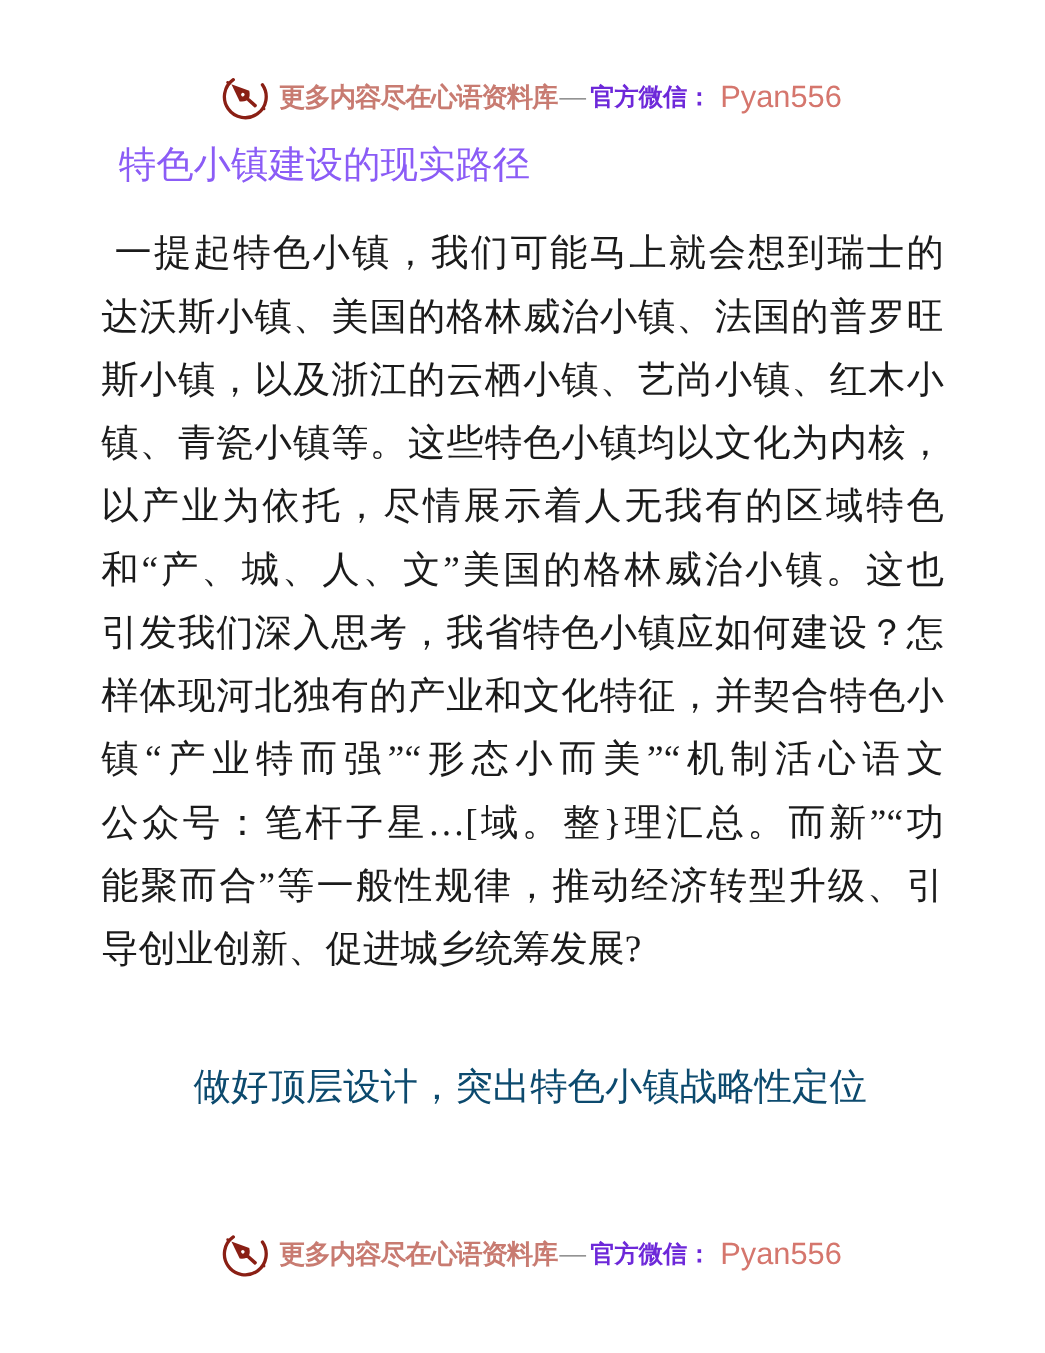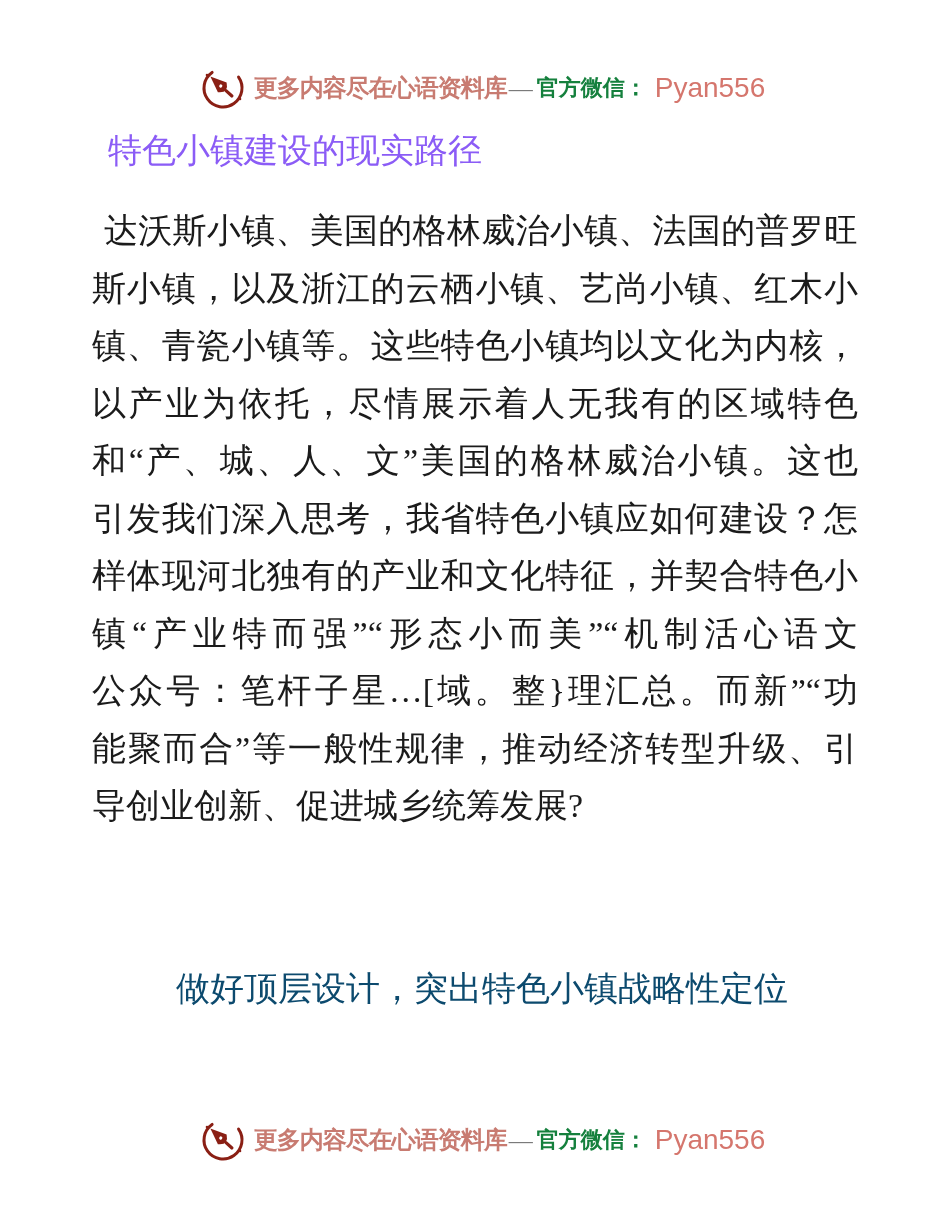--- a/index.html
+++ b/index.html
@@ -35,21 +35,21 @@
     font-size: 24px;
     font-weight: 600;
     letter-spacing: -1px;
   }
   .wm-sep {
     color: #7a7a7a;
     font-size: 24px;
     margin-left: -6px;
   }
   .wm-label {
-    color: #15803d;
+    color: #6d28d9;
     font-size: 22px;
     font-weight: 600;
     margin-left: -4px;
   }
   .wm-id {
     color: #d5766d;
     font-size: 28px;
     font-family: "Liberation Sans", "DejaVu Sans", sans-serif;
   }
 
@@ -114,20 +114,21 @@
     </span>
     <span class="wm-brand">更多内容尽在心语资料库</span>
     <span class="wm-sep">—</span>
     <span class="wm-label">官方微信：</span>
     <span class="wm-id">Pyan556</span>
   </div>
 
   <h1 class="doc-title">特色小镇建设的现实路径</h1>
 
   <div class="doc-paragraph">
+      <div class="para-line">一提起特色小镇，我们可能马上就会想到瑞士的</div>
       <div class="para-line">达沃斯小镇、美国的格林威治小镇、法国的普罗旺</div>
       <div class="para-line">斯小镇，以及浙江的云栖小镇、艺尚小镇、红木小</div>
       <div class="para-line">镇、青瓷小镇等。这些特色小镇均以文化为内核，</div>
       <div class="para-line">以产业为依托，尽情展示着人无我有的区域特色</div>
       <div class="para-line">和“产、城、人、文”美国的格林威治小镇。这也</div>
       <div class="para-line">引发我们深入思考，我省特色小镇应如何建设？怎</div>
       <div class="para-line">样体现河北独有的产业和文化特征，并契合特色小</div>
       <div class="para-line">镇“产业特而强”“形态小而美”“机制活心语文</div>
       <div class="para-line">公众号：笔杆子星…[域。整}理汇总。而新”“功</div>
       <div class="para-line">能聚而合”等一般性规律，推动经济转型升级、引</div>

